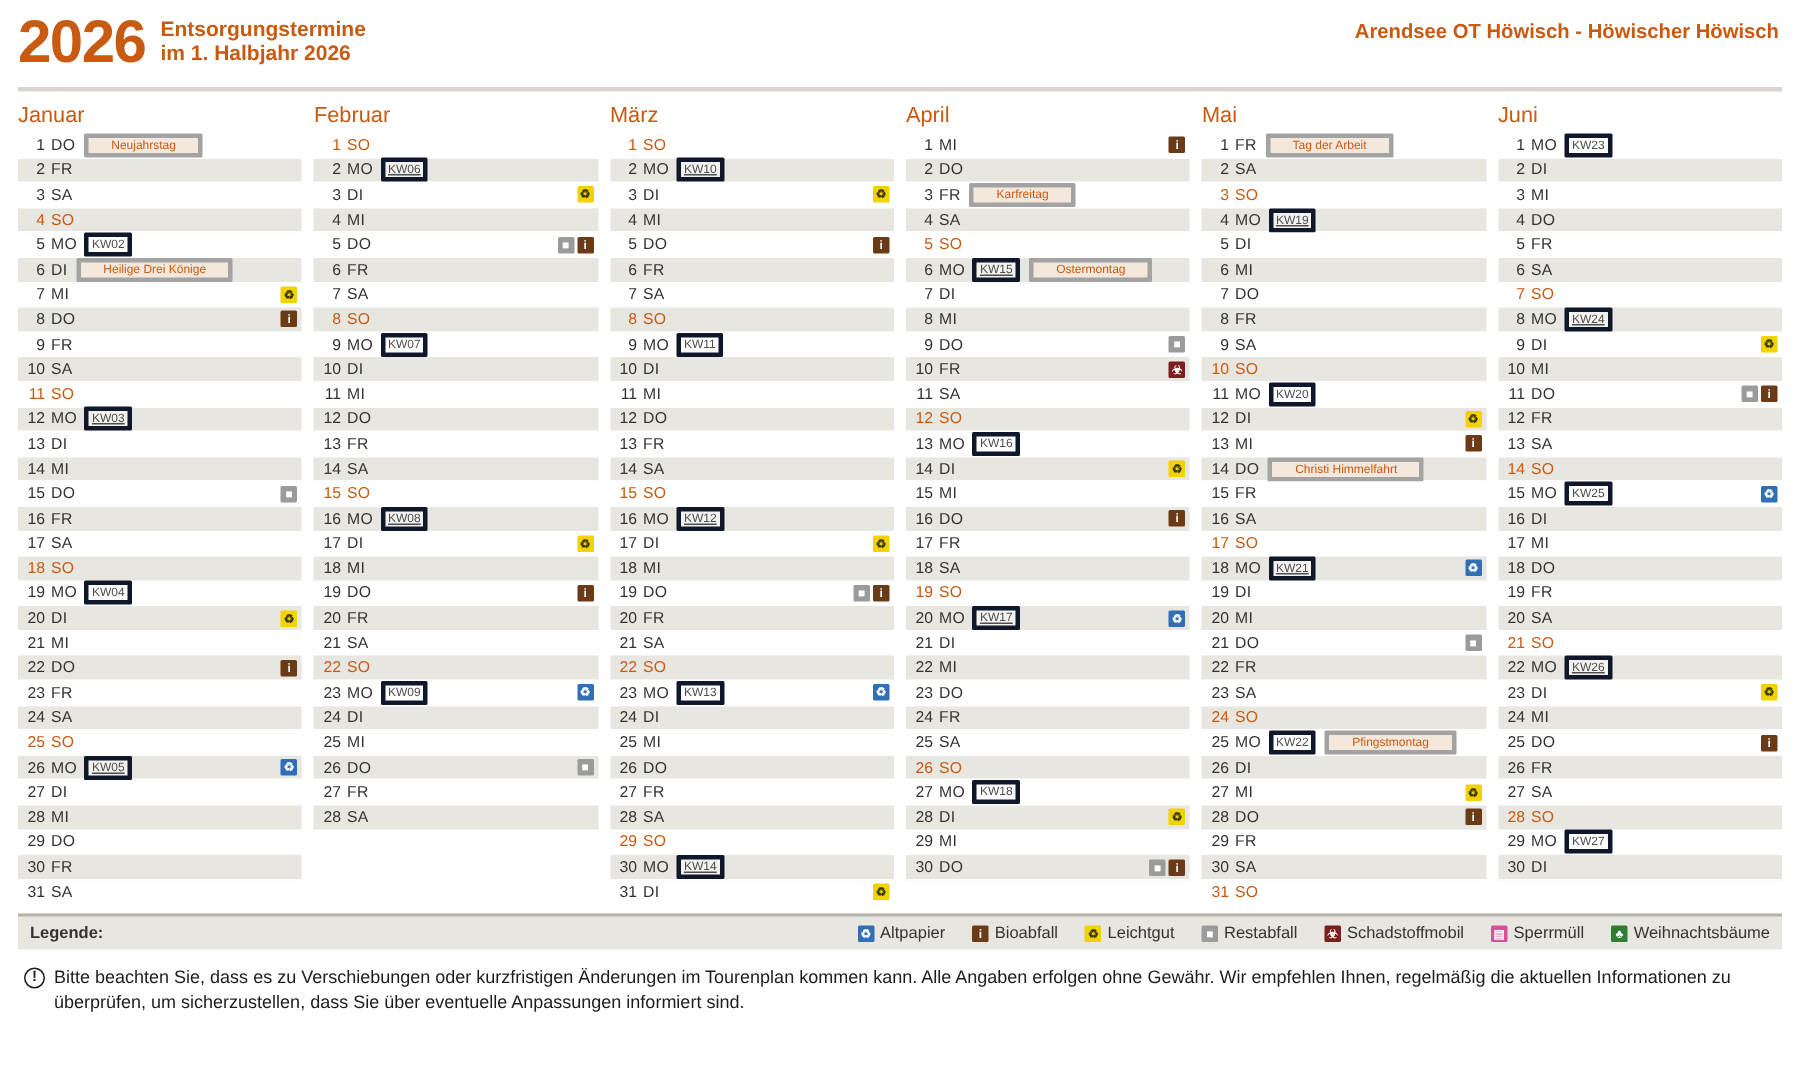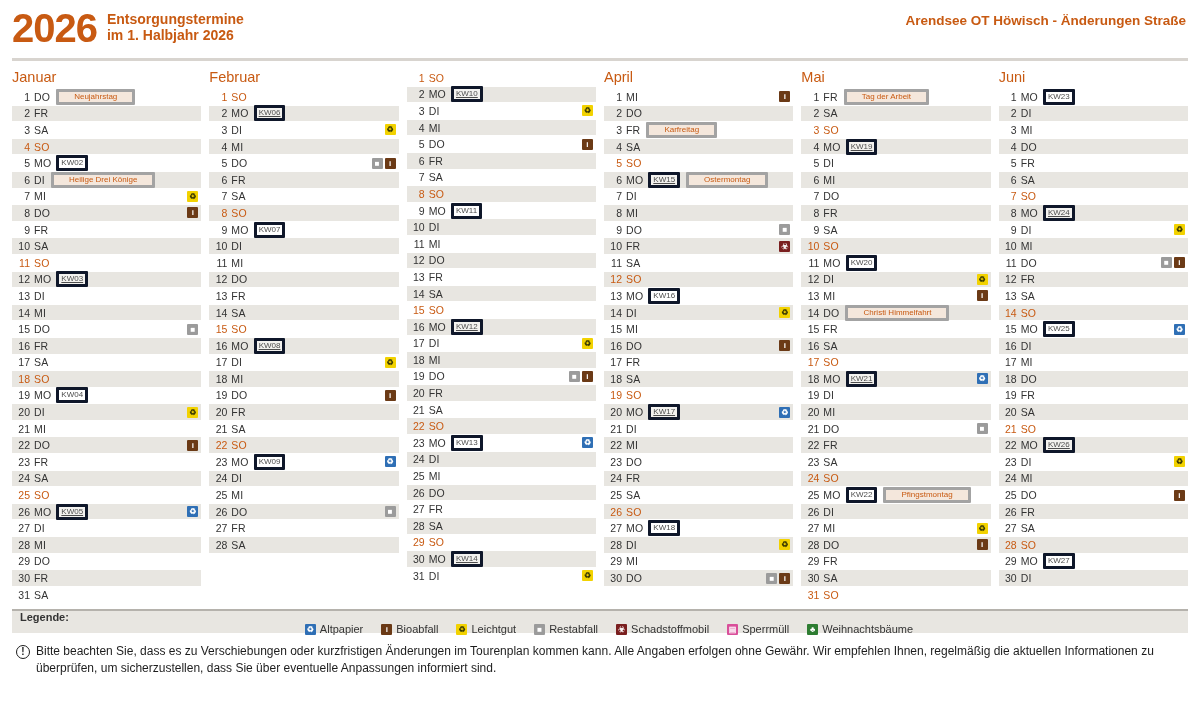--- a/index.html
+++ b/index.html
@@ -138,21 +138,20 @@
   .legend {
     margin: 6px 4px 0 4px;
     background: #e8e6e1;
     border-top: 2px solid #b5b2ac;
     display: flex;
     align-items: center;
     height: 24px;
     padding: 0 8px;
     font-size: 11px;
     color: #333;
-    flex-direction: column;
   }
   .legend-title { font-weight: bold; margin-right: auto; }
   .legend-item {
     display: flex;
     align-items: center;
     gap: 4px;
     margin-left: 18px;
     font-size: 11px;
   }
 
@@ -181,21 +180,21 @@
 <body>
 
 <div class="page">
 
   <div class="header">
     <div class="year">2026</div>
     <div class="htitle">
       <div>Entsorgungstermine</div>
       <div>im 1. Halbjahr 2026</div>
     </div>
-    <div class="hright">Arendsee OT Höwisch - Änderungen Straße</div>
+    <div class="hright">Arendsee OT Höwisch - Höwischer Höwisch</div>
   </div>
   <div class="hrule"></div>
 
   <div class="months" id="months">
       <div class="month">
         <div class="month-name">Januar</div>
         <div class="days">
           <div class="day">
             <span class="dnum">1</span>
             <span class="dwd">DO</span>
@@ -480,20 +479,21 @@
             <span class="dnum">27</span>
             <span class="dwd">FR</span>
           </div>
           <div class="day alt">
             <span class="dnum">28</span>
             <span class="dwd">SA</span>
           </div>
         </div>
       </div>
       <div class="month">
+        <div class="month-name">März</div>
         <div class="days">
           <div class="day sun">
             <span class="dnum">1</span>
             <span class="dwd">SO</span>
           </div>
           <div class="day alt">
             <span class="dnum">2</span>
             <span class="dwd">MO</span>
             <span class="kw">KW10</span>
           </div>

